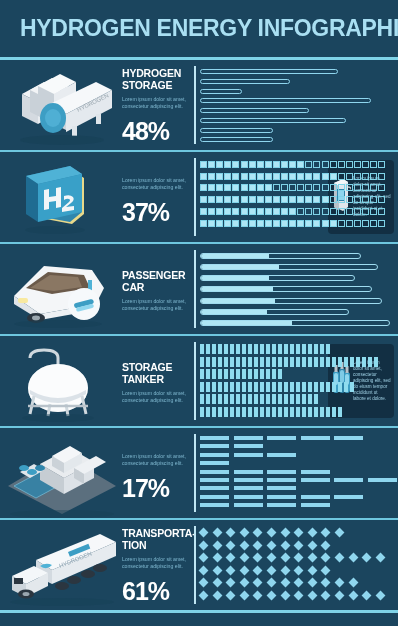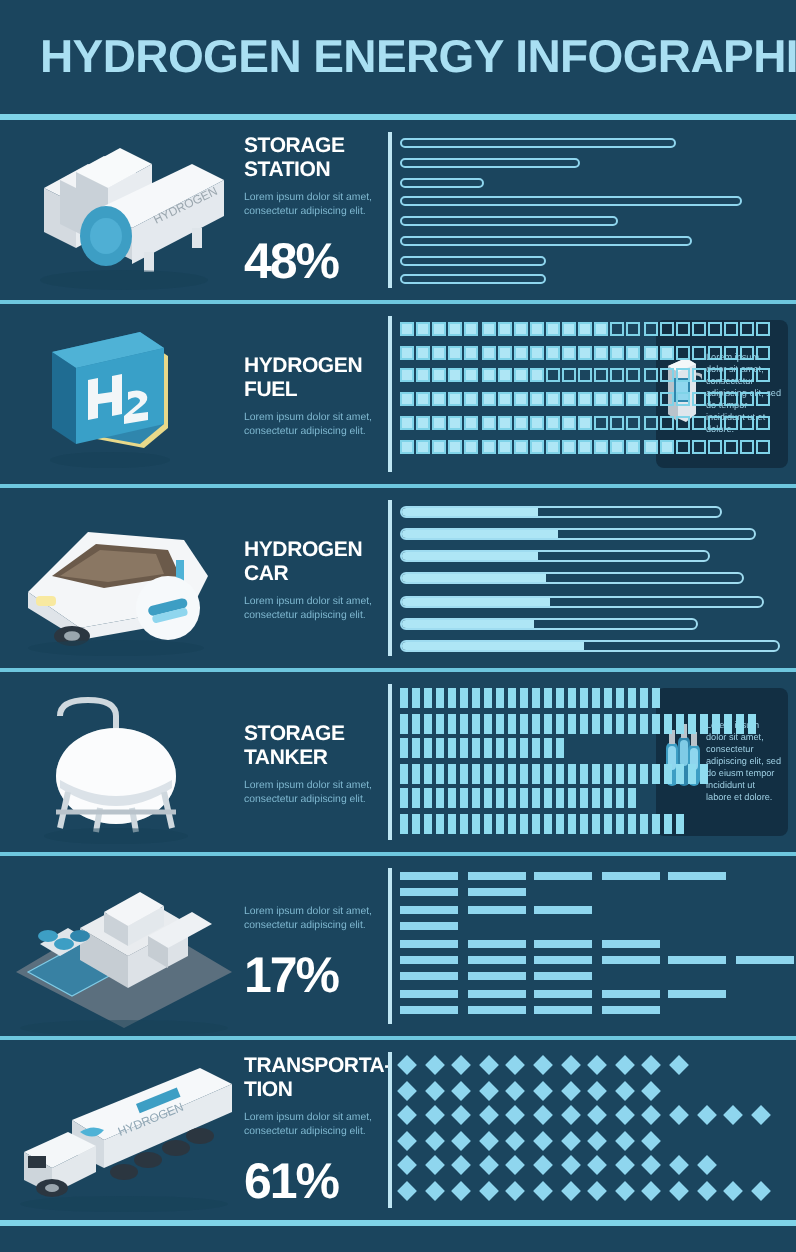--- a/index.html
+++ b/index.html
@@ -189,21 +189,21 @@
         <ellipse cx="53" cy="58" rx="13" ry="15" fill="#3d9ec4"></ellipse>
         <ellipse cx="53" cy="58" rx="8" ry="9" fill="#4fafd4"></ellipse>
         <rect x="72" y="66" width="5" height="10" fill="#dfe5ea"></rect>
         <rect x="96" y="54" width="5" height="10" fill="#dfe5ea"></rect>
         <text x="78" y="52" fill="#9aa6ae" font-size="6" font-family="Liberation Sans, sans-serif" transform="rotate(-26 78 52)">HYDROGEN</text>
         <ellipse cx="62" cy="80" rx="42" ry="5" fill="#164056" opacity="0.55"></ellipse>
       </g>
     </svg>
   </div>
   <div class="labelcol">
-    <div class="lab-title">STORAGE STATION</div>
+    <div class="lab-title">HYDROGEN STORAGE</div>
     <div class="lab-body">Lorem ipsum dolor sit amet, consectetur adipiscing elit.</div>
     <div class="lab-pct">48%</div>
   </div>
   <div class="chart" id="chart0">
     <div class="axis"></div>
     <div class="plot">
         <div class="pillbar" style="left: 0px; top: 3px; width: 138.24px;"></div>
         <div class="pillbar" style="left: 0px; top: 12.75px; width: 90.24px;"></div>
         <div class="pillbar" style="left: 0px; top: 22.5px; width: 42.24px;"></div>
         <div class="pillbar" style="left: 0px; top: 32.25px; width: 170.88px;"></div>
@@ -225,22 +225,22 @@
         <polygon points="26,24 70,14 82,22 38,32" fill="#4fb2d6"></polygon>
         <polygon points="26,24 38,32 38,70 26,62" fill="#1f6c92"></polygon>
         <polygon points="38,32 82,22 82,60 38,70" fill="#39a0c8"></polygon>
         <path d="M44 38 L44 58 L49 57 L49 50 L56 49 L56 56 L61 55 L61 35 L56 36 L56 44 L49 45 L49 37 Z" fill="#f2f6f8"></path>
         <path d="M64 44 q6 -2 9 1 q2 3 -2 6 l-5 4 l8 -1 l0 4 l-12 2 l0 -4 l7 -6 q2 -2 0 -3 q-2 -1 -5 1 Z" fill="#f2f6f8"></path>
         <ellipse cx="55" cy="78" rx="30" ry="4" fill="#164056" opacity="0.5"></ellipse>
       </g>
     </svg>
   </div>
   <div class="labelcol">
-    <div class="lab-title">HYDROGEN FUEL</div>
     <div class="lab-body">Lorem ipsum dolor sit amet, consectetur adipiscing elit.</div>
+    <div class="lab-pct">37%</div>
   </div>
   <div class="chart" id="chart1">
     <div class="axis"></div>
     <div class="plot">
         <div class="sq on" style="left: 0px; top: 3px;"></div>
         <div class="sq on" style="left: 8.1px; top: 3px;"></div>
         <div class="sq on" style="left: 16.2px; top: 3px;"></div>
         <div class="sq on" style="left: 24.3px; top: 3px;"></div>
         <div class="sq on" style="left: 32.4px; top: 3px;"></div>
         <div class="sq on" style="left: 40.5px; top: 3px;"></div>
@@ -410,21 +410,21 @@
         <ellipse cx="84" cy="66" rx="4" ry="2.4" fill="#9aa6ae"></ellipse>
         <rect x="88" y="36" width="4" height="12" fill="#4fb2d6"></rect>
         <circle cx="84" cy="60" r="16" fill="#f6f9fb"></circle>
         <rect x="74" y="57" width="20" height="5" rx="2.5" transform="rotate(-14 84 60)" fill="#3d9ec4"></rect>
         <rect x="76" y="62" width="18" height="4" rx="2" transform="rotate(-14 84 64)" fill="#8fd6ee"></rect>
         <ellipse cx="58" cy="80" rx="44" ry="4" fill="#164056" opacity="0.5"></ellipse>
       </g>
     </svg>
   </div>
   <div class="labelcol">
-    <div class="lab-title">HYDROGEN CAR</div>
+    <div class="lab-title">PASSENGER CAR</div>
     <div class="lab-body">Lorem ipsum dolor sit amet, consectetur adipiscing elit.</div>
   </div>
   <div class="chart" id="chart2">
     <div class="axis"></div>
     <div class="plot">
         <div class="track" style="left: 0px; top: 3px; width: 160.72px;">
           <i style="width: 42.6829%;"></i>
         </div>
         <div class="track" style="left: 0px; top: 14.1429px; width: 178.36px;">
           <i style="width: 43.956%;"></i>

